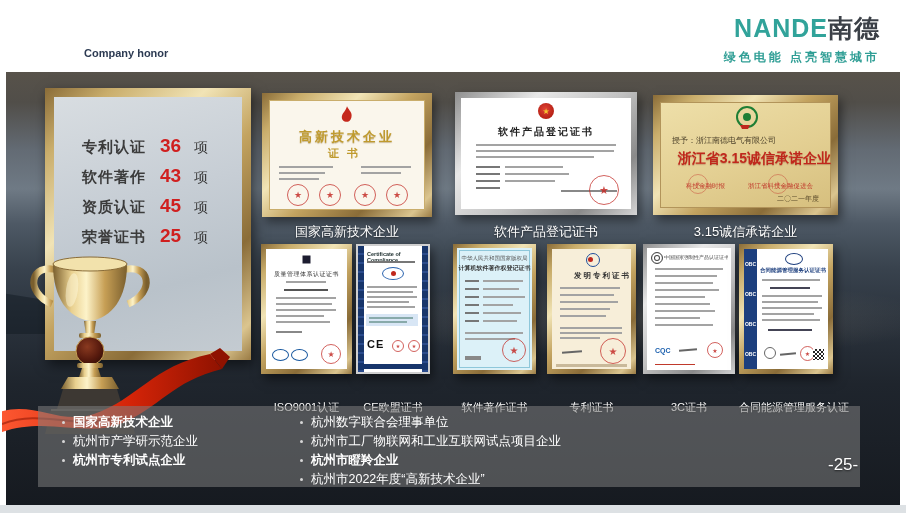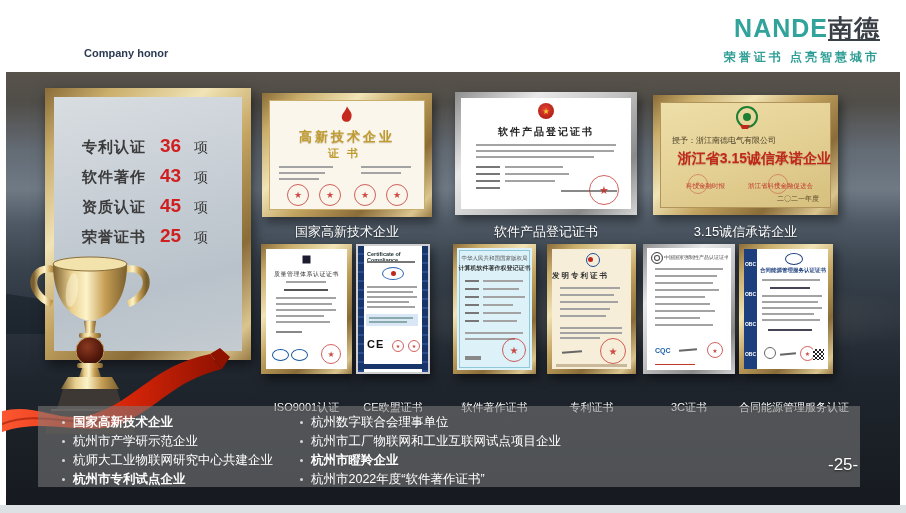--- a/index.html
+++ b/index.html
@@ -3,21 +3,21 @@
 <meta charset="utf-8">
 <style>
   html,body{margin:0;padding:0;background:#eceef0;}
   .slide{position:relative;width:906px;height:513px;background:#ffffff;overflow:hidden;
          font-family:"Liberation Sans","DejaVu Sans",sans-serif;}
   
   .hdr-title{position:absolute;left:28px;top:12px;font-size:26px;font-weight:700;
              color:#2c3a52;letter-spacing:3px;}
   .hdr-sub{position:absolute;left:84px;top:47px;font-size:11px;font-weight:700;color:#2c3a52;}
   .logo{position:absolute;right:26px;top:12px;font-size:25px;font-weight:700;letter-spacing:1px;white-space:nowrap;}
-  .logo .en{color:#31a39a;} .logo .cn{color:#3b4047;text-decoration:underline;}
+  .logo .en{color:#31a39a;} .logo .cn{color:#3b4047;}
   .tagline{position:absolute;right:26px;top:49px;font-size:12px;font-weight:700;
            color:#2f9e95;letter-spacing:3px;white-space:nowrap;}
   
   .photo{position:absolute;left:6px;top:72px;width:894px;height:433px;
     background:
       radial-gradient(ellipse 420px 55px at 72% 57%, rgba(190,178,155,.22), transparent 70%),
       linear-gradient(180deg,#57524a 0%,#514e49 7%,#636b74 18%,#6f7a85 27%,#4e5965 35%,
                       #39434e 45%,#2b333d 57%,#1f252d 72%,#161a20 100%);}
   .mountain{position:absolute;left:0;top:200px;width:180px;height:62px;background:rgba(18,26,34,.5);
     clip-path:polygon(0 100%,0 35%,28% 48%,52% 18%,78% 55%,100% 72%,100% 100%);}
@@ -53,21 +53,21 @@
 </style>
 </head>
 <body>
 
 <div class="slide">
 
   <div class="hdr-sub">Company honor</div>
   <div class="logo">
     <span class="en">NANDE</span><span class="cn">南德</span>
   </div>
-  <div class="tagline">荣誉证书 点亮智慧城市</div>
+  <div class="tagline">绿色电能 点亮智慧城市</div>
 
   <div class="photo">
     <div class="mountain"></div>
   </div>
   <div class="strip"></div>
 
   <div class="board gold-frame">
     <div class="board-in">
       <div class="stat-rows">
         <div class="stat-row">
@@ -269,21 +269,21 @@
       <div class="tl" style="left:8px;bottom:10px;width:16px;background:#888;height:4px;"></div>
     </div>
   </div>
   <div class="cap cap2" style="left:453px;width:83px;">软件著作证书</div>
 
   <div class="cert gold-frame" style="left:547px;top:244px;width:89px;height:130px;">
     <div class="ci" style="inset:5px;background:#f7eed9;">
       <div style="position:absolute;left:34px;top:4px;width:12px;height:12px;border:1.5px solid #1f4e9c;border-radius:50%;">
         <div style="position:absolute;left:1px;top:3px;width:5px;height:5px;border-radius:50%;background:#c0281c;"></div>
       </div>
-      <div style="position:absolute;top:22px;width:100%;text-align:left;font-size:7.5px;font-weight:700;
+      <div style="position:absolute;top:22px;width:100%;text-align:right;font-size:7.5px;font-weight:700;
                   color:#333;letter-spacing:2px;white-space:nowrap;">发明专利证书</div>
       <div class="tl" style="left:8px;top:38px;width:60px;"></div>
       <div class="tl" style="left:8px;top:45px;width:54px;"></div>
       <div class="tl" style="left:8px;top:52px;width:58px;"></div>
       <div class="tl" style="left:8px;top:59px;width:50px;"></div>
       <div class="tl" style="left:8px;top:66px;width:46px;"></div>
       <div class="tl" style="left:8px;top:78px;width:62px;"></div>
       <div class="tl" style="left:8px;top:83px;width:62px;"></div>
       <div class="tl" style="left:8px;top:88px;width:40px;"></div>
       <div class="tl" style="left:10px;bottom:16px;width:20px;background:#666;height:2px;transform:rotate(-4deg);"></div>
@@ -347,44 +347,40 @@
   <div class="band">
     <ul class="hcol" style="left:24px;">
       <li class="bold">
           <span class="dot"></span>
           <span>国家高新技术企业</span>
         </li>
       <li>
           <span class="dot"></span>
           <span>杭州市产学研示范企业</span>
         </li>
-      <li>
-          <span class="dot"></span>
-          <span>杭师大工业物联网研究中心共建企业</span>
-        </li>
       <li class="bold">
           <span class="dot"></span>
           <span>杭州市专利试点企业</span>
         </li>
     </ul>
     <ul class="hcol" style="left:262px;">
       <li>
           <span class="dot"></span>
           <span>杭州数字联合会理事单位</span>
         </li>
       <li>
           <span class="dot"></span>
           <span>杭州市工厂物联网和工业互联网试点项目企业</span>
         </li>
       <li class="bold">
           <span class="dot"></span>
           <span>杭州市瞪羚企业</span>
         </li>
       <li>
           <span class="dot"></span>
-          <span>杭州市2022年度“软件著作证书”</span>
+          <span>杭州市2022年度“高新技术企业”</span>
         </li>
     </ul>
   </div>
 
   <div class="pagenum">-25-</div>
 
 </div>
 
 </body></html>

